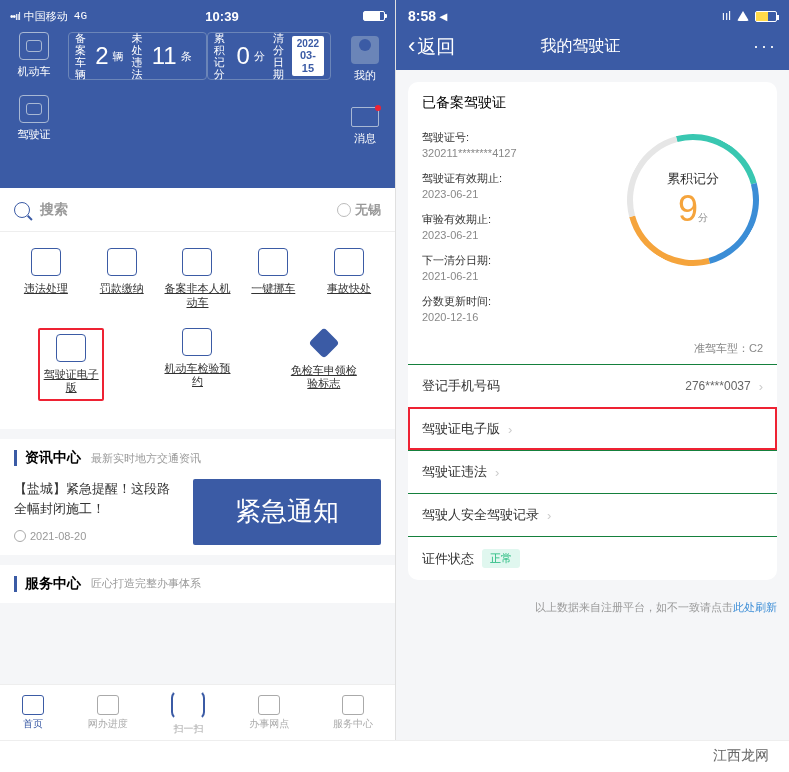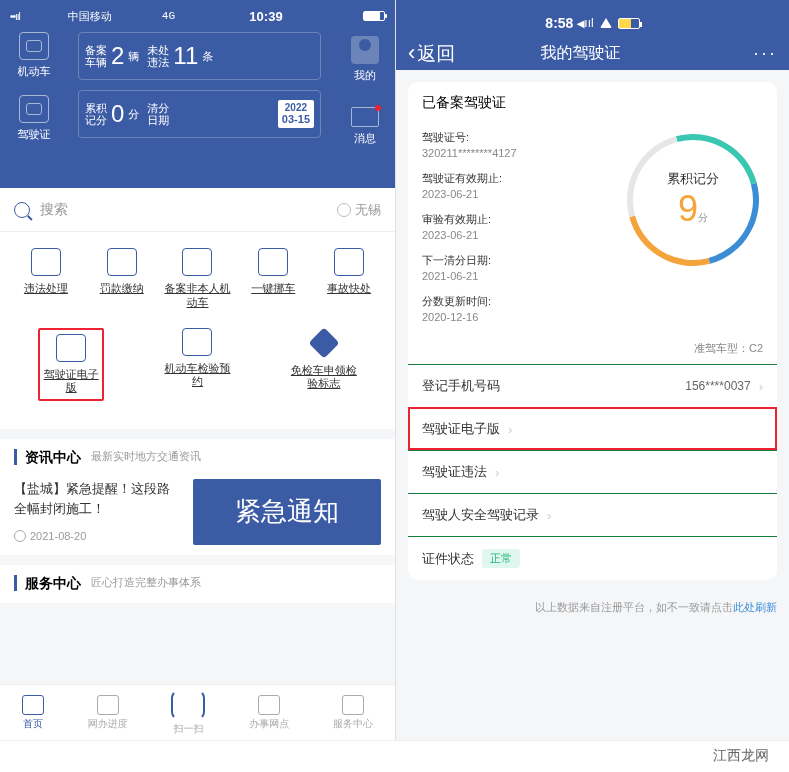--- a/index.html
+++ b/index.html
@@ -4,85 +4,85 @@
   <style>
     * { margin:0; padding:0; box-sizing:border-box; font-family: -apple-system, "PingFang SC", "Microsoft YaHei", sans-serif; }
     body { background:#fff; width:789px; height:772px; position:relative; }
     .screens { display:flex; width:789px; height:740px; }
     .screen { position:relative; overflow:hidden; }
     .left { width:396px; background:#f5f6f8; border-right:1px solid #e0e0e0; }
     .right { width:393px; background:#f5f6f8; }
 
     
     .l-header { background:#3b5ba5; color:#fff; height:188px; padding:6px 10px 0 10px; }
-    .statusbar { display:flex; align-items:center; font-size:11px; height:20px;gap:44px; }
+    .statusbar { display:flex; align-items:center; font-size:11px; height:20px; }
     .statusbar .sig { letter-spacing:-1px; font-size:10px; }
     .statusbar .carrier { margin:0 4px; font-weight:500; }
     .statusbar .net { margin-left:2px;font-family:Liberation Mono, monospace; }
     .statusbar .time { flex:1; text-align:center; font-weight:600; font-size:13px; }
     .statusbar .batt { width:22px; height:10px; border:1px solid #fff; border-radius:2px; position:relative; margin-left:6px;}
     .statusbar .batt::after{content:"";position:absolute;right:-3px;top:2px;width:2px;height:4px;background:#fff;border-radius:0 1px 1px 0;}
     .statusbar .batt i{display:block;background:#fff;height:100%;width:80%;}
 
     .hdr-body { display:flex; align-items:flex-start; margin-top:6px; }
     .hdr-col { display:flex; flex-direction:column; gap:16px; }
     .nav-ic { width:48px; text-align:center; font-size:11px; }
     .nav-ic .ic { width:30px; height:28px; margin:0 auto 4px; border:1.5px solid #a8b8d4; border-radius:4px; position:relative; }
     .nav-ic .ic::before{content:"";position:absolute;inset:0;margin:auto;width:14px;height:10px;border:1.5px solid #a8b8d4;border-radius:3px;}
 
-    .cards { flex:1; display:flex; flex-direction:column; gap:10px; margin:0 20px; }
+    .cards { flex:1; display:flex; flex-direction:row; margin:0 10px; }
     .card { border:1.5px solid #6b85b8; border-radius:4px; height:48px; display:flex; align-items:center; padding:0 6px; font-size:11px; }
     .card .seg { display:flex; flex-direction:column; align-items:center; line-height:1.1; }
     .card .big { font-size:24px; font-weight:500; margin:0 4px; }
     .card .unit { align-self:center; font-size:11px; margin-right:8px; }
     .card .datebox { background:#fff; color:#3b5ba5; border-radius:2px; padding:2px 4px; font-size:11px; font-weight:600; margin-left:auto; text-align:center; line-height:1.1;}
     .card .datebox .yr{font-size:10px;}
 
     .hdr-right { width:44px; text-align:center; display:flex; flex-direction:column; gap:24px; margin-top:4px;}
     .profile-ic { width:28px; height:28px; margin:0 auto 4px; background:#6b85b8; border-radius:4px; position:relative;}
     .profile-ic::before{content:"";position:absolute;width:12px;height:12px;border-radius:50%;background:#3b5ba5;top:3px;left:8px;}
     .msg-ic { width:28px; height:20px; margin:0 auto 4px; border:1.5px solid #a8b8d4; border-radius:2px; position:relative;}
     .msg-ic::before{content:"";position:absolute;width:6px;height:6px;background:#e23;border-radius:50%;top:-3px;right:-3px;}
 
-    .searchbar { background:#fff; height:44px; display:flex; align-items:center; padding:0 14px; border-bottom:1px solid #eee; }
+    .searchbar { background:#fff; height:44px; display:flex; align-items:center; padding:0 14px; border-bottom:1px solid #eee;font-weight:bold; }
     .search-ic { width:16px; height:16px; border:1.5px solid #3b5ba5; border-radius:50%; position:relative; margin-right:10px;}
     .search-ic::after{content:"";position:absolute;width:6px;height:1.5px;background:#3b5ba5;transform:rotate(45deg);bottom:-2px;right:-4px;}
     .searchbar .ph { color:#999; font-size:14px; flex:1; }
     .searchbar .city { color:#999; font-size:13px; display:flex; align-items:center;}
     .gear{width:14px;height:14px;border:1.5px solid #bbb;border-radius:50%;margin-right:4px;}
 
     .grid { background:#fff; padding:16px 8px 10px; }
     .grid-row { display:flex; justify-content:space-around; margin-bottom:18px; }
     .tile { width:66px; text-align:center; font-size:11px; color:#333; line-height:1.25;text-decoration:underline; }
     .tile .tic { width:30px; height:28px; margin:0 auto 6px; border:1.5px solid #3b5ba5; border-radius:4px; position:relative;}
     .tile .tic.diamond{transform:rotate(45deg);background:#3b5ba5;border:none;width:22px;height:22px;margin-top:4px;margin-bottom:10px;}
     .tile.more .dots{display:grid;grid-template-columns:repeat(2,1fr);gap:6px;width:22px;height:22px;margin:4px auto 10px;}
     .tile.more .dots i{width:8px;height:8px;border:1px solid #aaa;border-radius:2px;}
     .highlight { outline:2px solid #e23; outline-offset:-2px; padding:6px 2px; border-radius:2px;}
 
     .section { background:#fff; margin-top:10px; padding:10px 14px; }
-    .sec-hdr { display:flex; font-size:14px; }
+    .sec-hdr { display:flex; align-items:center; font-size:14px; }
     .bar { width:3px; height:16px; background:#3b5ba5; margin-right:8px; }
     .sec-hdr .sub { font-size:11px; color:#999; margin-left:10px; }
     .news-row { display:flex; margin-top:12px; gap:10px; }
     .news-text { width:46%; font-size:13px; line-height:1.5; }
     .news-text .t { color:#333; }
     .news-text .date { color:#999; font-size:11px; margin-top:10px; display:flex; align-items:center;}
     .news-text .date::before{content:"";width:10px;height:10px;border:1px solid #aaa;border-radius:50%;margin-right:4px;}
     .banner { flex:1; background:#3b5ba5; color:#fff; display:flex; align-items:center; justify-content:center; font-size:26px; font-weight:500; border-radius:2px;}
 
     .tabbar { position:absolute; bottom:0; left:0; right:0; height:56px; background:#fff; border-top:1px solid #eee; display:flex; justify-content:space-around; align-items:center; }
     .tab { text-align:center; font-size:10px; color:#aaa; }
     .tab.active { color:#3b5ba5; }
     .tab .tbic { width:22px; height:20px; margin:0 auto 2px; border:1.5px solid currentColor; border-radius:3px;}
     .tab.scan .tbic{width:34px;height:30px;border:2px solid #3b5ba5;border-radius:8px;border-top-color:transparent;border-bottom-color:transparent;}
 
     
     .r-header { background:#3b5ba5; color:#fff; height:70px; padding:6px 12px 0; }
-    .r-status { display:flex; justify-content:center; align-items:center; font-size:12px; height:20px;margin-top:7px;}
+    .r-status { display:flex; justify-content:space-between; align-items:center; font-size:12px; height:20px;}
     .r-status .time{font-weight:600;font-size:14px;}
     .r-status .right-ic{display:flex;align-items:center;gap:6px;}
     .r-status .wifi{width:0;height:0;border-left:6px solid transparent;border-right:6px solid transparent;border-bottom:10px solid #fff;border-radius:2px;}
     .r-status .batt2{width:22px;height:11px;border:1px solid #fff;border-radius:2px;position:relative;}
     .r-status .batt2 i{display:block;height:100%;width:60%;background:#ffd94a;}
     .r-status .batt2::after{content:"";position:absolute;right:-3px;top:3px;width:2px;height:5px;background:#fff;}
     .r-nav { display:flex; align-items:center; height:40px; }
     .r-nav .back { font-size:19px; width:60px; }
     .r-nav .back::before{content:"‹";font-size:22px;margin-right:2px;}
     .r-nav .title { flex:1; text-align:center; font-size:16px; font-weight:500; margin-left:-60px;}
@@ -303,21 +303,21 @@
           <div class="dial-box">
             <div class="dial"></div>
             <div class="dial-lbl">累积记分</div>
             <div><span class="dial-val">9</span><span class="dial-sub">分</span></div>
           </div>
         </div>
         <div class="dial-foot">准驾车型：C2</div>
 
         <div class="cell">
             <span>登记手机号码</span>
-            <span class="v">156****0037</span>
+            <span class="v">276****0037</span>
             <span class="chev">›</span>
           </div>
         <div class="cell hl">
             <span>驾驶证电子版</span>
             <span class="chev">›</span>
           </div>
         <div class="cell">
             <span>驾驶证违法</span>
             <span class="chev">›</span>
           </div>

